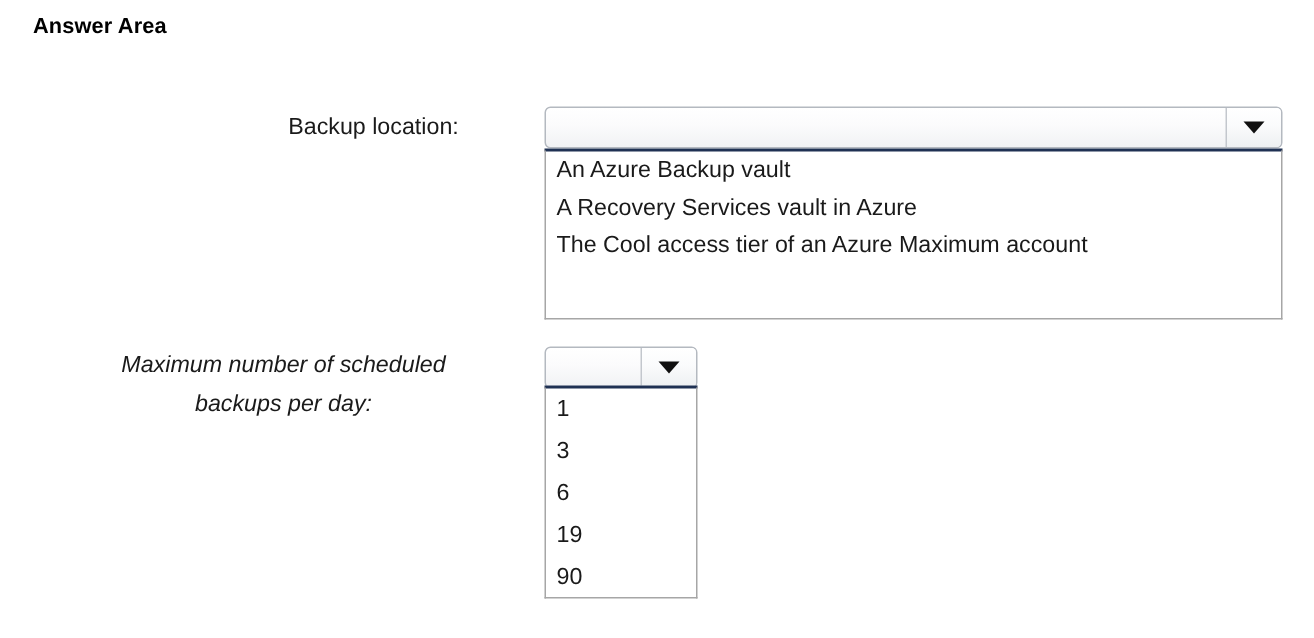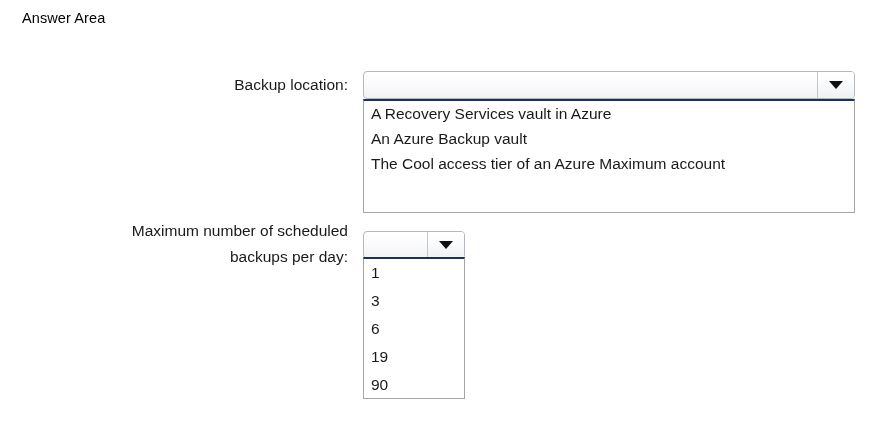--- a/index.html
+++ b/index.html
@@ -14,29 +14,29 @@
     font-family: "Liberation Sans", sans-serif;
     color: #1a1a1a;
     overflow: hidden;
   }
 
   .page-title {
     position: absolute;
     left: 22px;
     top: 10px;
     font-size: 14.5px;
-    font-weight: normal;
+    font-weight: bold;
     color: #000000;
     letter-spacing: 0.1px;
   }
 
   
   .field-label {
     position: absolute;
-    text-align: right;
+    text-align: center;
     font-size: 15.5px;
     color: #1a1a1a;
     line-height: 26px;
   }
   .field-label .line { display: block; white-space: nowrap; }
 
   
   .combo {
     position: absolute;
     box-sizing: border-box;
@@ -106,26 +106,26 @@
 </div>
 
 <div class="combo" style="left:363px; top:71px; width:492px;">
   <div class="combo-value" title=""></div>
   <div class="combo-arrow">
     <span class="tri"></span>
   </div>
 </div>
 
 <div class="combo-list list-wide" style="left:363px; top:99px; width:492px; height:114px;">
+  <div class="option">An Azure Backup vault</div>
   <div class="option">A Recovery Services vault in Azure</div>
-  <div class="option">An Azure Backup vault</div>
   <div class="option">The Cool access tier of an Azure Maximum account</div>
 </div>
 
-<div class="field-label" style="left:30px; top:218px; width:318px;">
+<div class="field-label" style="left:30px; top:231px; width:318px;font-style:italic;">
   <span class="line">Maximum number of scheduled</span>
   <span class="line">backups per day:</span>
 </div>
 
 <div class="combo" style="left:363px; top:231px; width:102px;">
   <div class="combo-value" title=""></div>
   <div class="combo-arrow">
     <span class="tri"></span>
   </div>
 </div>

